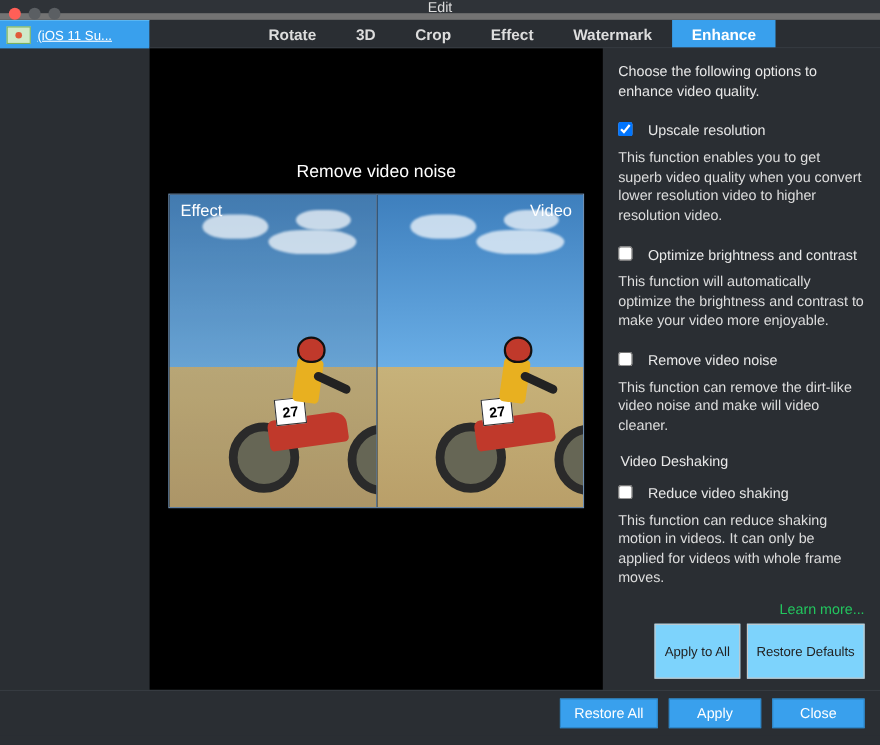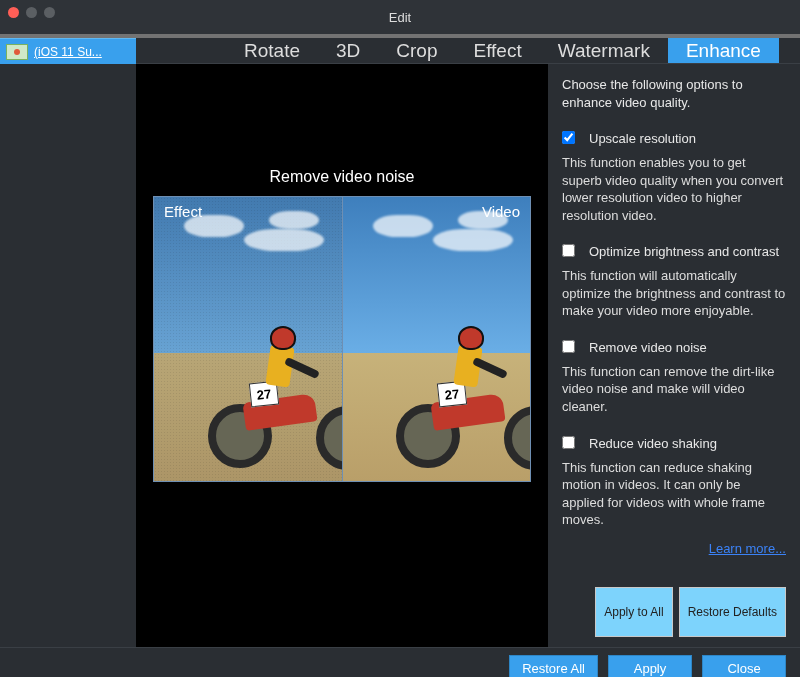--- a/index.html
+++ b/index.html
@@ -6,26 +6,26 @@
 body {
   width: 800px; height: 677px;
   background: #2a2e33;
   font-family: -apple-system, "Helvetica Neue", Arial, sans-serif;
   font-size: 13px;
   color: #e8e8e8;
   overflow: hidden;
   position: relative;
 }
 .titlebar {
-  height: 38px;
+  height: 18px;
   background: #2f3338;
   display: flex;
   align-items: center;
   position: relative;
-  border-bottom: 4px solid #737373;
+  border-bottom: 6px solid #737373;
 }
 .traffic-lights { position: absolute; left: 8px; top: 7px; display: flex; gap: 7px; }
 .tl { width: 11px; height: 11px; border-radius: 50%; }
 .tl-close { background: #ff5f57; }
 .tl-min  { background: #5b5f63; }
 .tl-max  { background: #5b5f63; }
 .title { flex: 1; text-align: center; font-size: 13px; color: #ddd; }
 
 .content-row { display: flex; height: calc(100% - 26px - 42px); }
 .sidebar { width: 136px; background: #2a2e33; }
@@ -51,24 +51,25 @@
 .tabs-row {
   height: 26px;
   display: flex;
   background: #2a2e33;
   border-bottom: 1px solid #3a3f45;
 }
 .tab {
   flex: 0 0 auto;
   padding: 0 18px;
   display: flex; align-items: center; justify-content: center;
-  font-size: 19px;
+  font-size: 14px;
   color: #ddd;
   cursor: pointer;
   user-select: none;
+  font-weight: bold;
 }
 .tab.first { margin-left: 90px; }
 .tab.active { background: #39a0ed; color: #fff; }
 
 .work-row { flex: 1; display: flex; min-height: 0; }
 .preview-pane {
   width: 412px;
   background: #000;
   padding: 10px 10px 10px 10px;
   display: flex; flex-direction: column; align-items: center;
@@ -121,21 +122,21 @@
   font-size: 13px;
   color: #e8e8e8;
 }
 .options-pane p { line-height: 1.35; }
 .opt-intro { margin-bottom: 10px; }
 .checkrow { display: flex; align-items: flex-start; gap: 14px; margin: 10px 0 4px 0; }
 .checkrow input { width: 13px; height: 13px; }
 .opt-desc { margin: 4px 0 10px 0; color: #ddd; }
 .sect-head { margin: 6px 0 4px 2px; }
 .learn-more { text-align: right; margin-top: 2px; }
-.learn-more a { color: #3b82f6; text-decoration: underline; cursor: pointer; }
+.learn-more a { color: #22c55e; cursor: pointer; }
 .spacer { flex: 1; }
 .panel-btn-row { display: flex; justify-content: flex-end; gap: 6px; margin-bottom: 2px; }
 .panel-btn {
   background: #7dd3fc; color: #222;
   border: 1px solid #c8c8c8;
   font-size: 12px;
   padding: 17px 8px;
   cursor: pointer;
 }
 
@@ -244,20 +245,21 @@
           <span>Optimize brightness and contrast</span>
         </label>
         <p class="opt-desc">This function will automatically optimize the brightness and contrast to make your video more enjoyable.</p>
 
         <label class="checkrow">
           <input type="checkbox" style="">
           <span>Remove video noise</span>
         </label>
         <p class="opt-desc">This function can remove the dirt-like video noise and make will video cleaner.</p>
 
+        <div class="sect-head">Video Deshaking</div>
         <label class="checkrow">
           <input type="checkbox" style="">
           <span>Reduce video shaking</span>
         </label>
         <p class="opt-desc">This function can reduce shaking motion in videos. It can only be applied for videos with whole frame moves.</p>
 
         <div class="learn-more"><a>Learn more...</a></div>
 
         <div class="spacer"></div>
         <div class="panel-btn-row">

